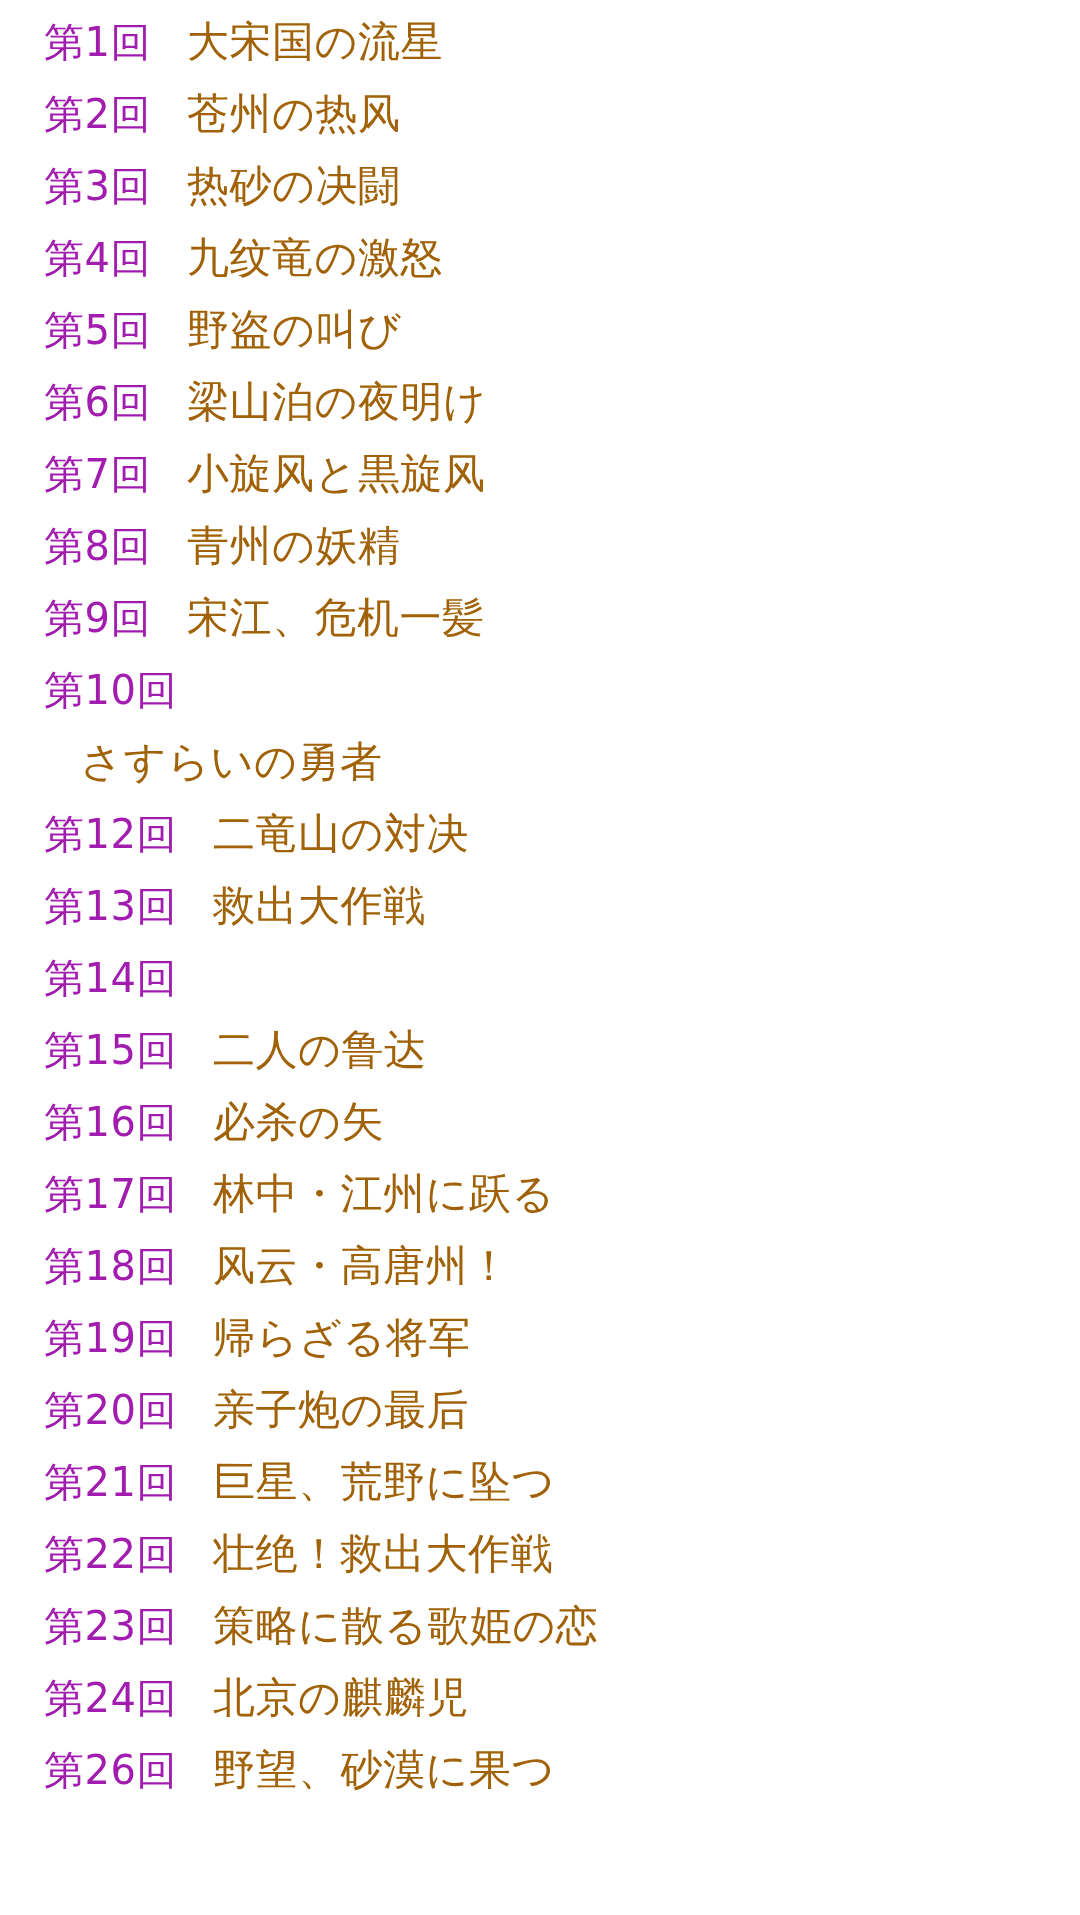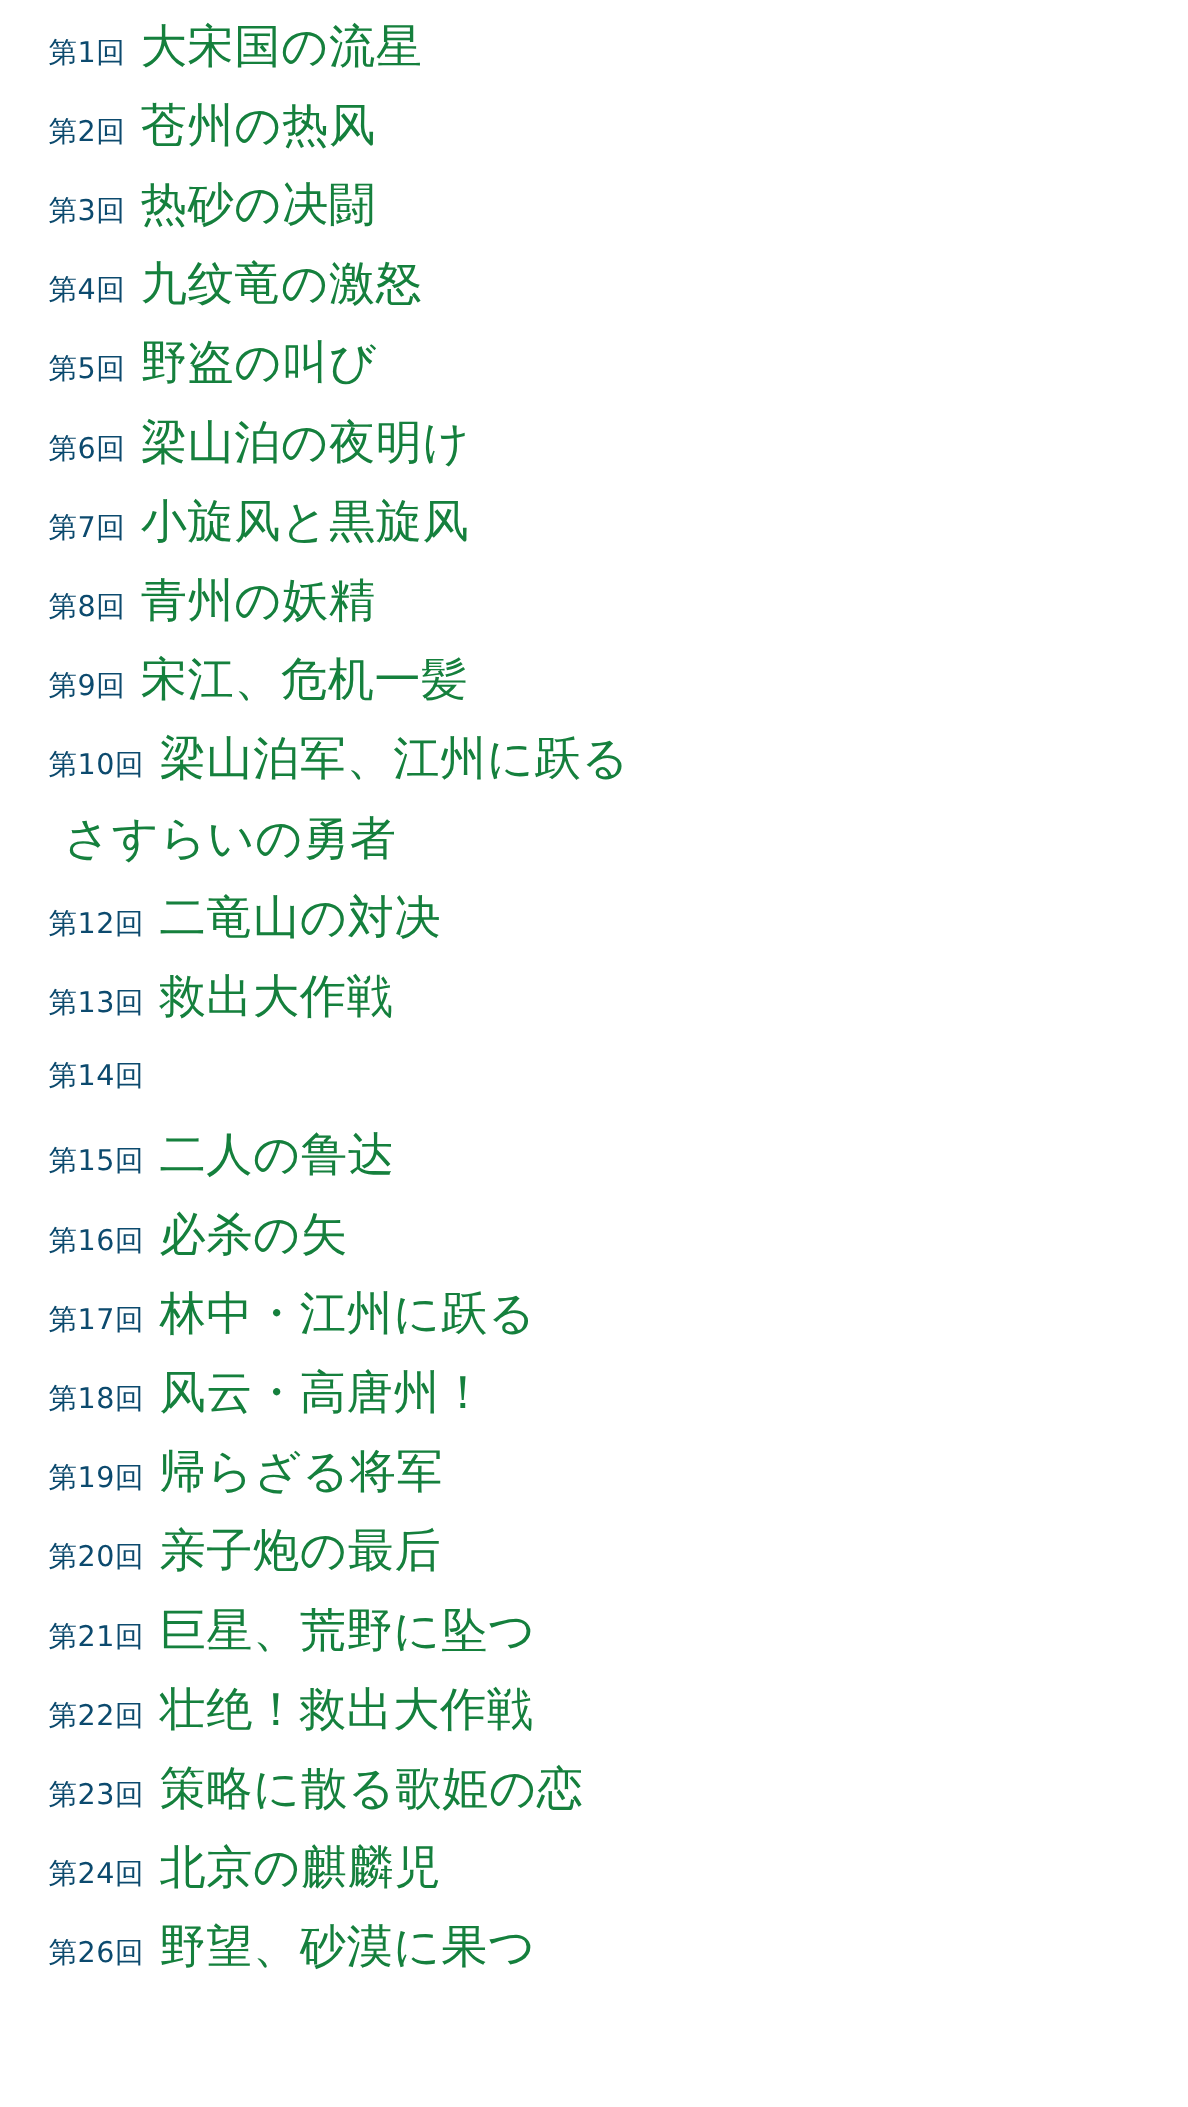--- a/index.html
+++ b/index.html
@@ -20,29 +20,29 @@
   }
   .episode-row {
     display: flex;
     align-items: baseline;
     height: 72px;
     line-height: 72px;
     padding-left: 44px;
     white-space: nowrap;
   }
   .episode-number {
-    font-size: 26px;
+    font-size: 40px;
     letter-spacing: 0.5px;
-    color: #0c4a6e;
+    color: #a21caf;
   }
   .episode-title {
     font-size: 42px;
     letter-spacing: 0.5px;
-    color: #15803d;
-    margin-left: 14px;
+    color: #a16207;
+    margin-left: 36px;
   }
 </style>
 </head>
 <body>
 
 <ul class="episode-list">
   <li class="episode-row">
     <span class="episode-number">第1回</span>
     <span class="episode-title">大宋国の流星</span>
   </li>
@@ -73,21 +73,20 @@
   <li class="episode-row">
     <span class="episode-number">第8回</span>
     <span class="episode-title">青州の妖精</span>
   </li>
   <li class="episode-row">
     <span class="episode-number">第9回</span>
     <span class="episode-title">宋江、危机一髪</span>
   </li>
   <li class="episode-row">
     <span class="episode-number">第10回</span>
-    <span class="episode-title">梁山泊军、江州に跃る</span>
   </li>
   <li class="episode-row">
     <span class="episode-title">さすらいの勇者</span>
   </li>
   <li class="episode-row">
     <span class="episode-number">第12回</span>
     <span class="episode-title">二竜山の対决</span>
   </li>
   <li class="episode-row">
     <span class="episode-number">第13回</span>

